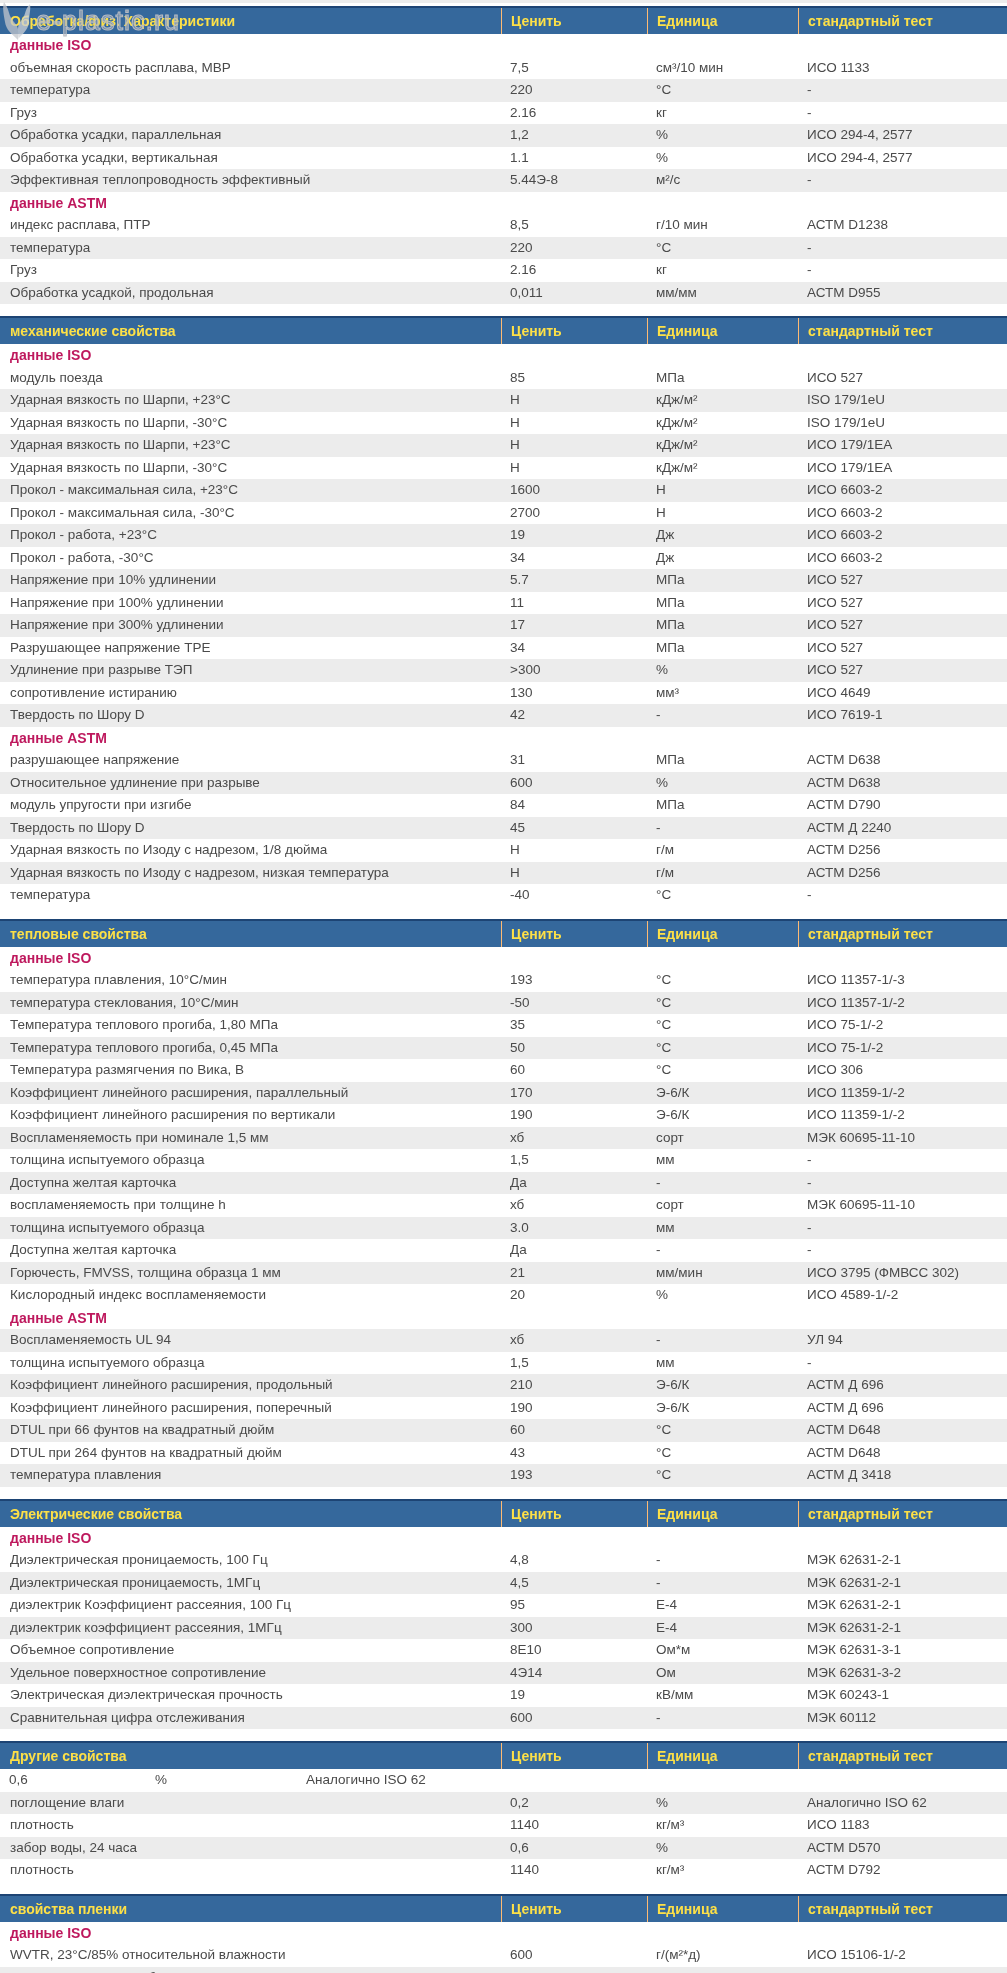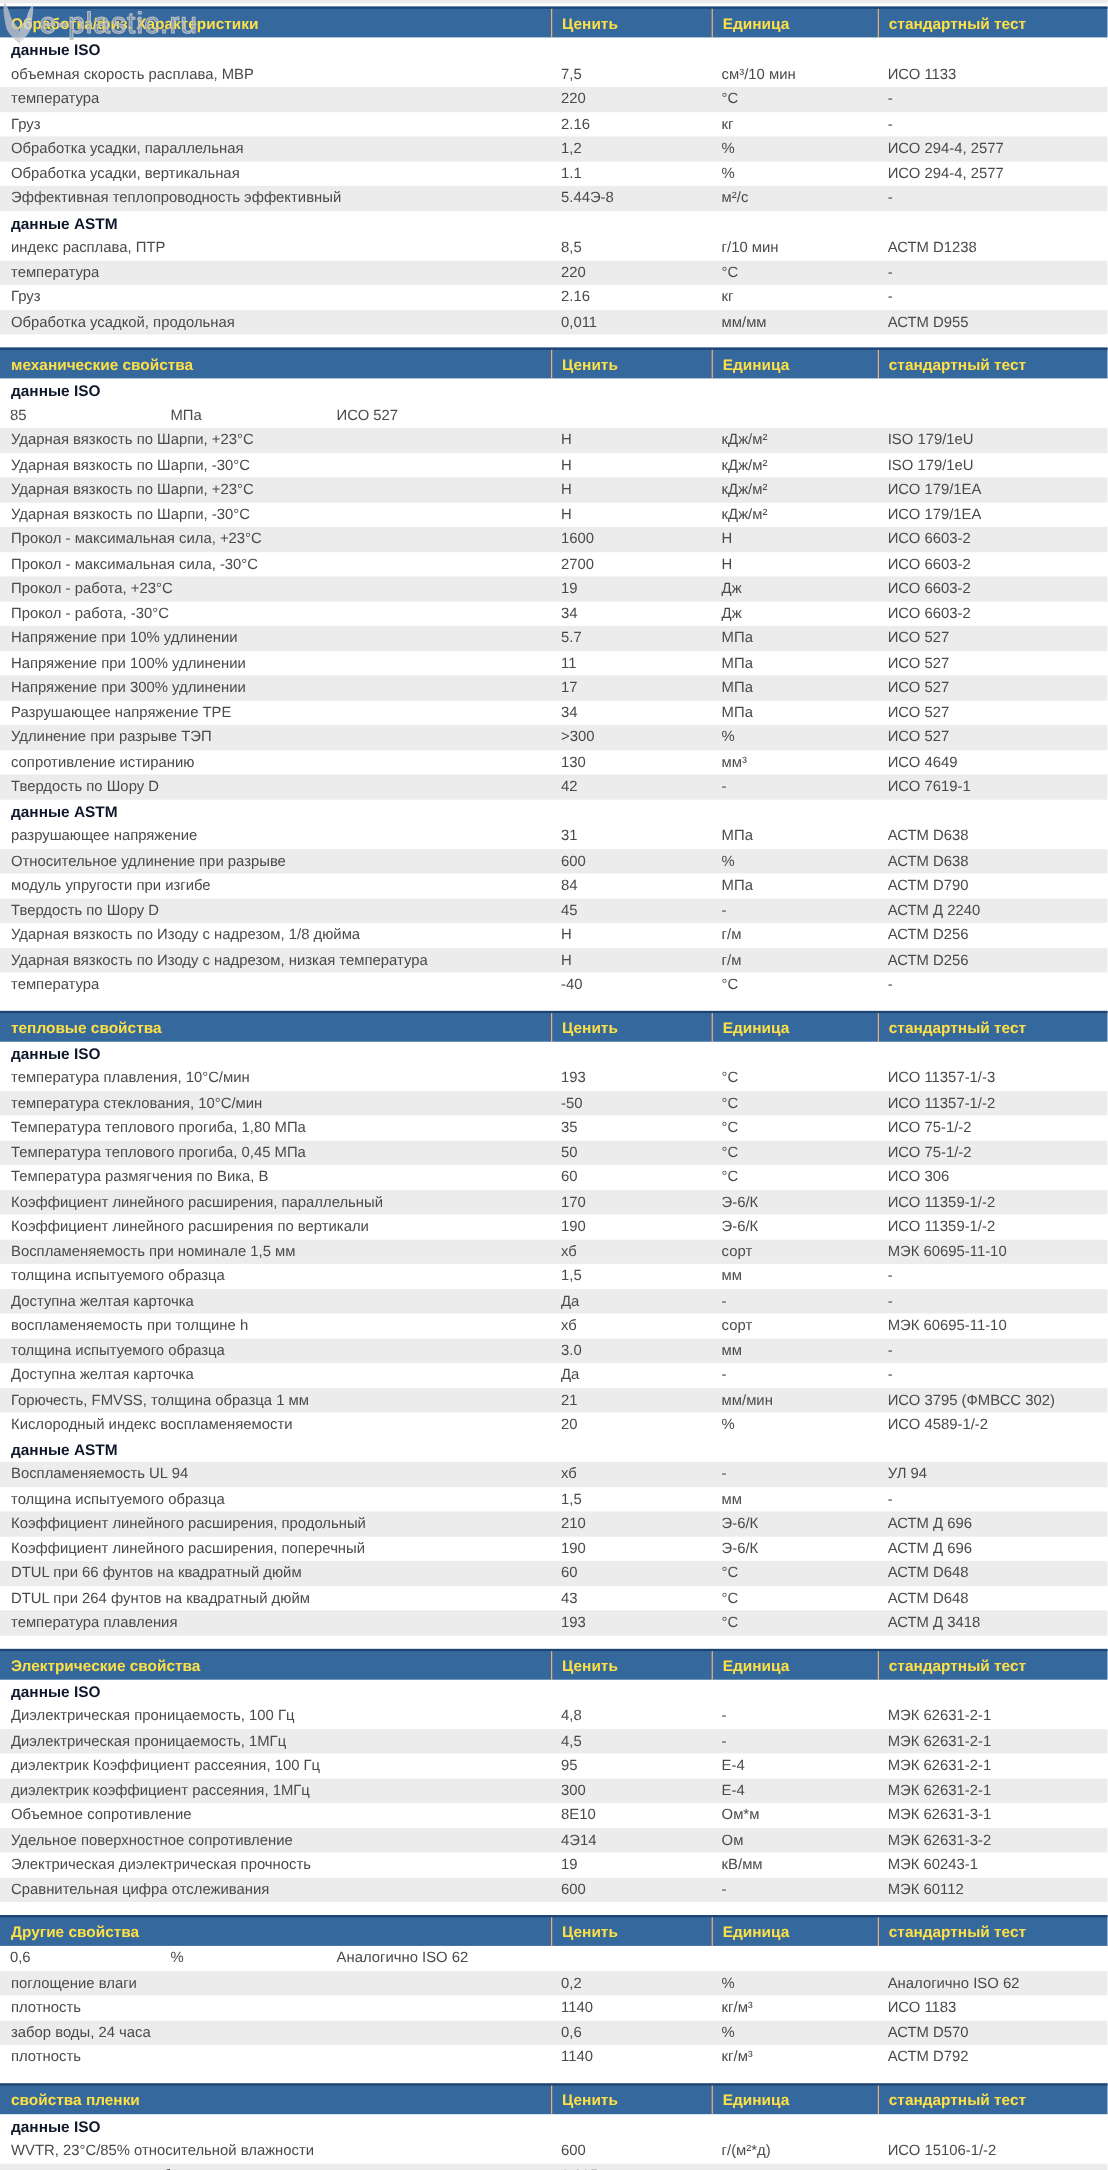--- a/index.html
+++ b/index.html
@@ -57,21 +57,21 @@
     line-height: 22.5px;
     font-size: 13.5px;
   }
   .row .c {
     overflow: hidden;
     white-space: nowrap;
   }
   .row.alt { background: #ececec; }
   .row.subheader .c1 {
     font-weight: bold;
-    color: #0f172a;
+    color: #be185d;
     font-size: 14px;
   }
   
   .watermark {
     position: absolute;
     top: 0;
     left: 0;
     display: flex;
     align-items: center;
     pointer-events: none;
@@ -204,20 +204,21 @@
     </div>
     <div class="rows">
   <div class="row subheader">
     <div class="c c1">данные ISO</div>
     <div class="c c2"></div>
     <div class="c c3"></div>
     <div class="c c4"></div>
   </div>
 
   <div class="row">
+    <div class="c c1">модуль поезда</div>
     <div class="c c2">85</div>
     <div class="c c3">МПа</div>
     <div class="c c4">ИСО 527</div>
   </div>
 
   <div class="row alt">
     <div class="c c1">Ударная вязкость по Шарпи, +23°C</div>
     <div class="c c2">Н</div>
     <div class="c c3">кДж/м²</div>
     <div class="c c4">ISO 179/1eU</div>

